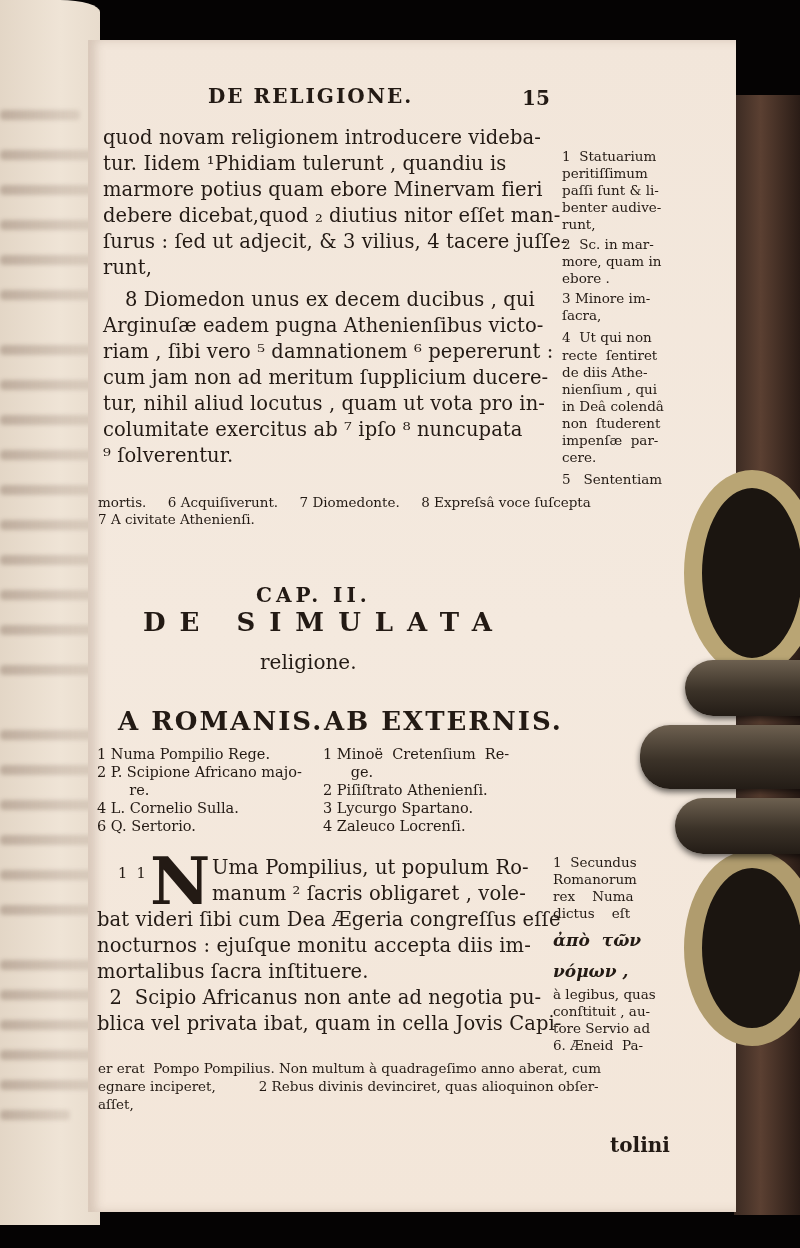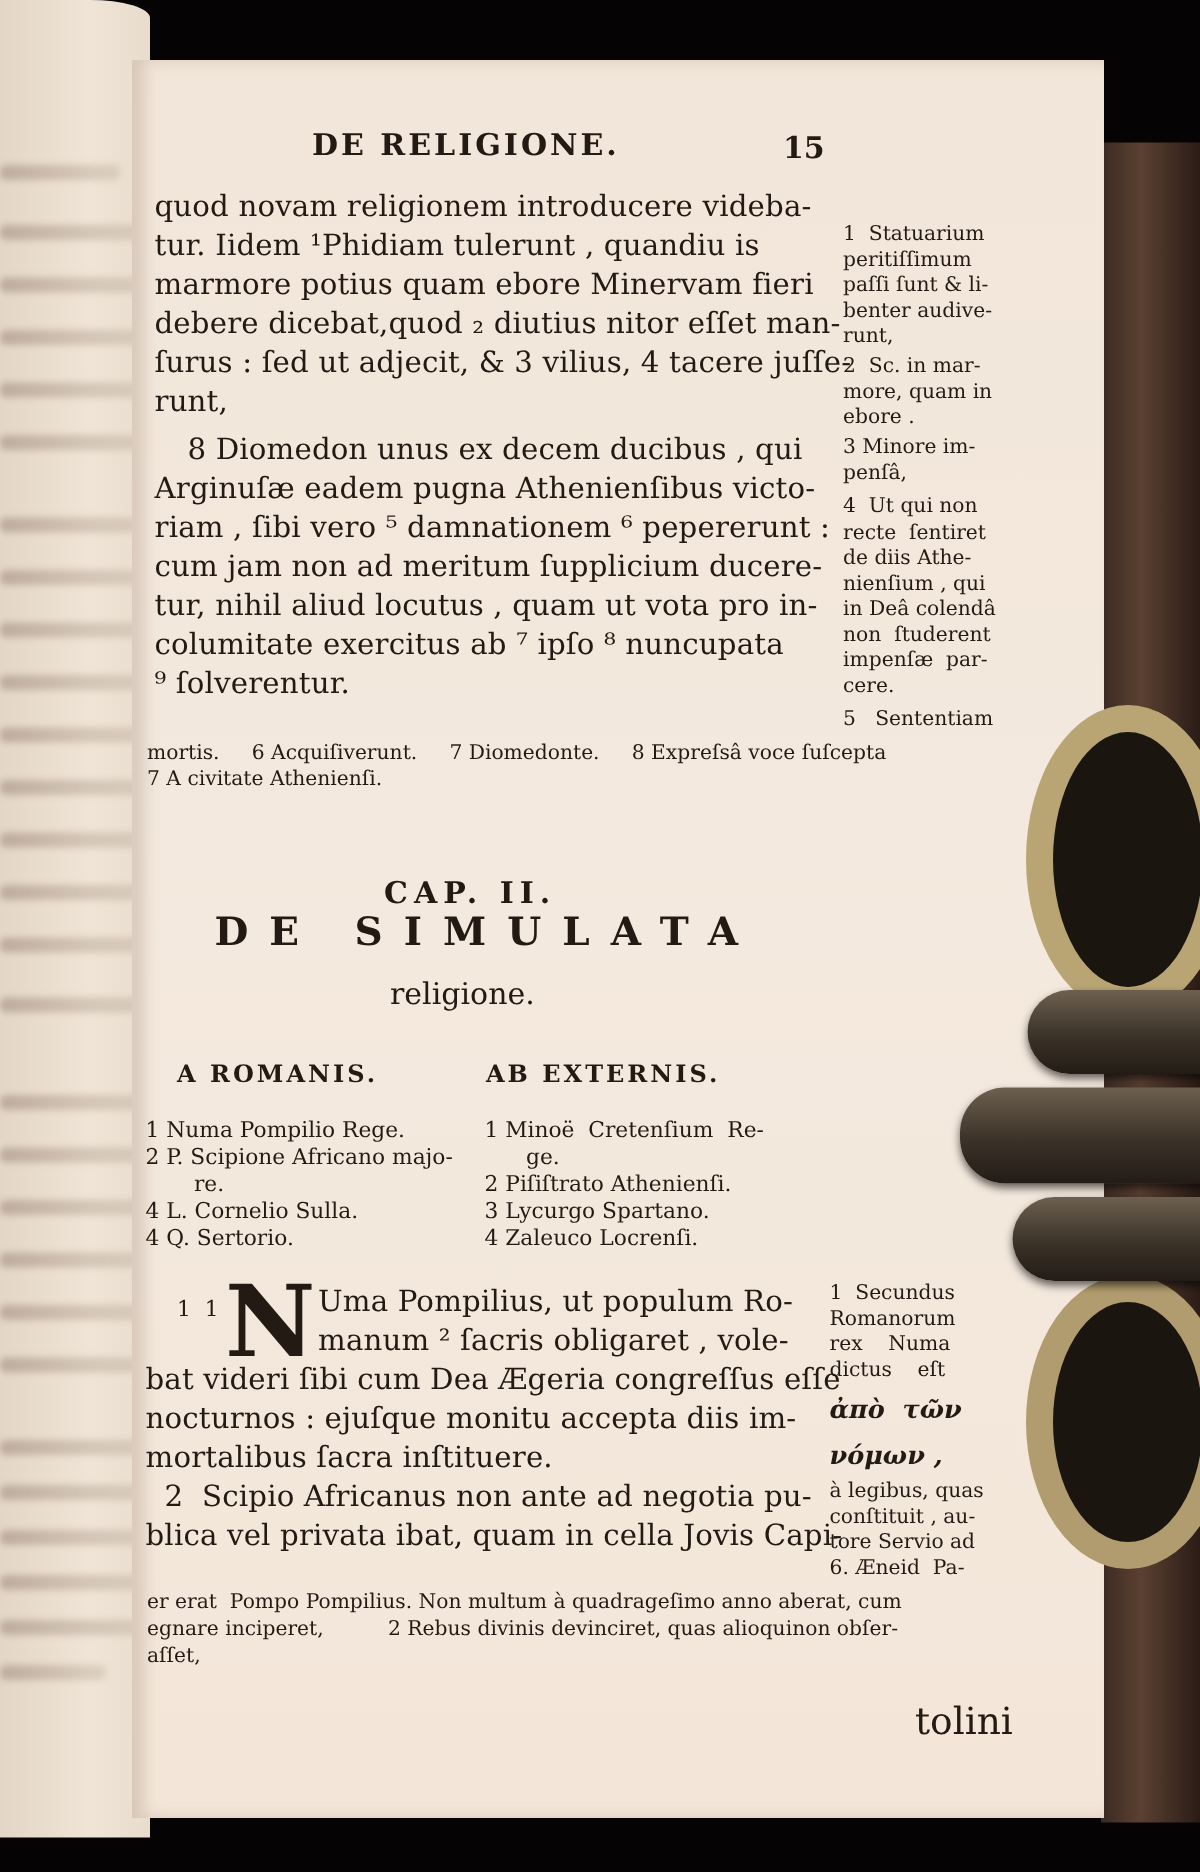--- a/index.html
+++ b/index.html
@@ -26,24 +26,24 @@
        box-shadow:0 3px 6px rgba(0,0,0,.6);}
   .txt{position:absolute;white-space:pre;line-height:1;}
   .running-head{left:208px;top:86px;font-size:20px;letter-spacing:2px;font-weight:bold;}
   .folio{left:522px;top:88px;font-size:20px;font-weight:bold;}
   .body{font-size:19.5px;letter-spacing:.1px;}
   .side{font-size:13.5px;}
   .foot{font-size:13.5px;}
   .cap{font-size:20px;letter-spacing:4px;font-weight:bold;margin-top:11px;}
   .title{font-size:26px;letter-spacing:14px;font-weight:bold;}
   .sub{font-size:20px;}
-  .colhead{font-size:16px;letter-spacing:2px;font-weight:bold;}
+  .colhead{font-size:26px;letter-spacing:2px;font-weight:bold;}
   .list{font-size:14.5px;}
   .dropcap{position:absolute;left:150px;top:848px;font-size:66px;font-weight:bold;line-height:1;}
-  .catch{left:610px;top:1135px;font-size:25px;font-weight:normal;}
+  .catch{left:610px;top:1135px;font-size:20px;font-weight:bold;}
 </style>
 </head>
 <body>
 
 <div class="left-page">
   <div class="ghost" style="top:110px;width:80px"></div>
   <div class="ghost" style="top:150px"></div>
   <div class="ghost" style="top:185px"></div>
   <div class="ghost" style="top:220px"></div>
   <div class="ghost" style="top:255px"></div>
@@ -104,21 +104,21 @@
 
 <div class="txt side" style="left:562px;top:150px">1  Statuarium</div>
 <div class="txt side" style="left:562px;top:167px">peritiſſimum</div>
 <div class="txt side" style="left:562px;top:184px">paſſi ſunt &amp; li-</div>
 <div class="txt side" style="left:562px;top:201px">benter audive-</div>
 <div class="txt side" style="left:562px;top:218px">runt,</div>
 <div class="txt side" style="left:562px;top:238px">2  Sc. in mar-</div>
 <div class="txt side" style="left:562px;top:255px">more, quam in</div>
 <div class="txt side" style="left:562px;top:272px">ebore .</div>
 <div class="txt side" style="left:562px;top:292px">3 Minore im-</div>
-<div class="txt side" style="left:562px;top:309px">penſâ,</div>
+<div class="txt side" style="left:562px;top:309px">ſacra,</div>
 <div class="txt side" style="left:562px;top:331px">4  Ut qui non</div>
 <div class="txt side" style="left:562px;top:349px">recte  ſentiret</div>
 <div class="txt side" style="left:562px;top:366px">de diis Athe-</div>
 <div class="txt side" style="left:562px;top:383px">nienſium , qui</div>
 <div class="txt side" style="left:562px;top:400px">in Deâ colendâ</div>
 <div class="txt side" style="left:562px;top:417px">non  ſtuderent</div>
 <div class="txt side" style="left:562px;top:434px">impenſæ  par-</div>
 <div class="txt side" style="left:562px;top:451px">cere.</div>
 <div class="txt side" style="left:562px;top:473px">5   Sententiam</div>
 
@@ -129,21 +129,21 @@
 <div class="txt title" style="left:143px;top:609px">DE SIMULATA</div>
 <div class="txt sub" style="left:260px;top:652px">religione.</div>
 
 <div class="txt colhead" style="left:118px;top:708px">A ROMANIS.</div>
 <div class="txt colhead" style="left:324px;top:708px">AB EXTERNIS.</div>
 
 <div class="txt list" style="left:97px;top:747px">1 Numa Pompilio Rege.</div>
 <div class="txt list" style="left:97px;top:765px">2 P. Scipione Africano majo-</div>
 <div class="txt list" style="left:97px;top:783px">       re.</div>
 <div class="txt list" style="left:97px;top:801px">4 L. Cornelio Sulla.</div>
-<div class="txt list" style="left:97px;top:819px">4 Q. Sertorio.</div>
+<div class="txt list" style="left:97px;top:819px">6 Q. Sertorio.</div>
 
 <div class="txt list" style="left:323px;top:747px">1 Minoë  Cretenſium  Re-</div>
 <div class="txt list" style="left:323px;top:765px">      ge.</div>
 <div class="txt list" style="left:323px;top:783px">2 Piſiſtrato Athenienſi.</div>
 <div class="txt list" style="left:323px;top:801px">3 Lycurgo Spartano.</div>
 <div class="txt list" style="left:323px;top:819px">4 Zaleuco Locrenſi.</div>
 
 <div class="txt list" style="left:118px;top:866px">1  1</div>
 <div class="dropcap">N</div>
 <div class="txt body" style="left:212px;top:858px">Uma Pompilius, ut populum Ro-</div>

